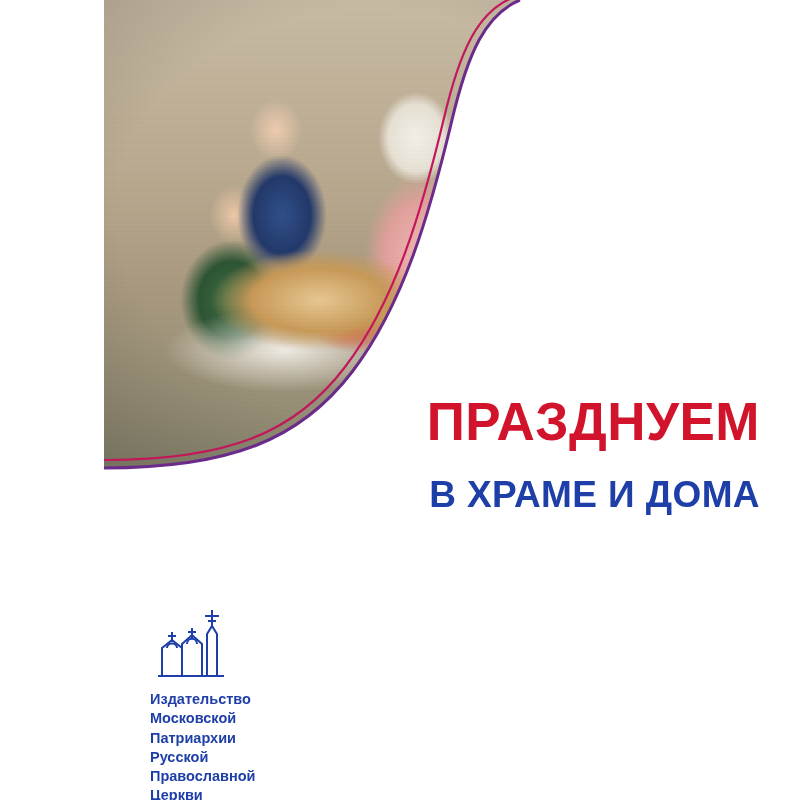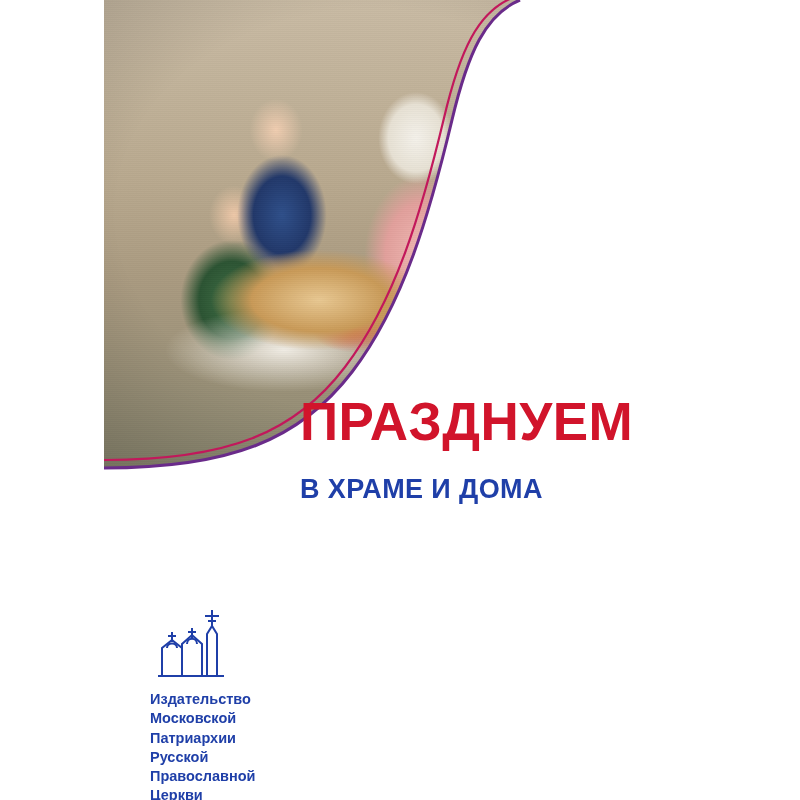--- a/index.html
+++ b/index.html
@@ -99,35 +99,35 @@
     height: 800px;
     pointer-events: none;
   }
 
   
   .title-block {
     position: absolute;
     left: 300px;
     top: 392px;
     width: 460px;
-    text-align: left;
+    text-align: right;
   }
   .title-main {
     color: #d1142b;
     font-weight: bold;
     font-size: 53px;
     line-height: 1.13;
     letter-spacing: 0.5px;
     margin: 0;
   }
   .title-sub {
     margin: 22px 0 0 0;
     color: #1f3fa8;
     font-weight: bold;
-    font-size: 27px;
+    font-size: 37px;
     letter-spacing: 0.4px;
   }
 
   
   .imprint {
     position: absolute;
     left: 150px;
     top: 604px;
     width: 240px;
   }

